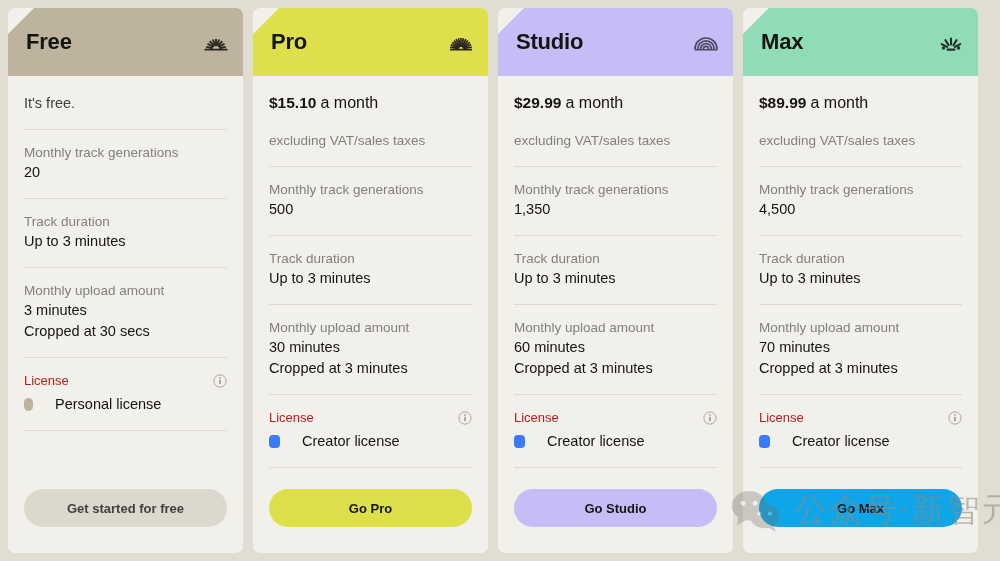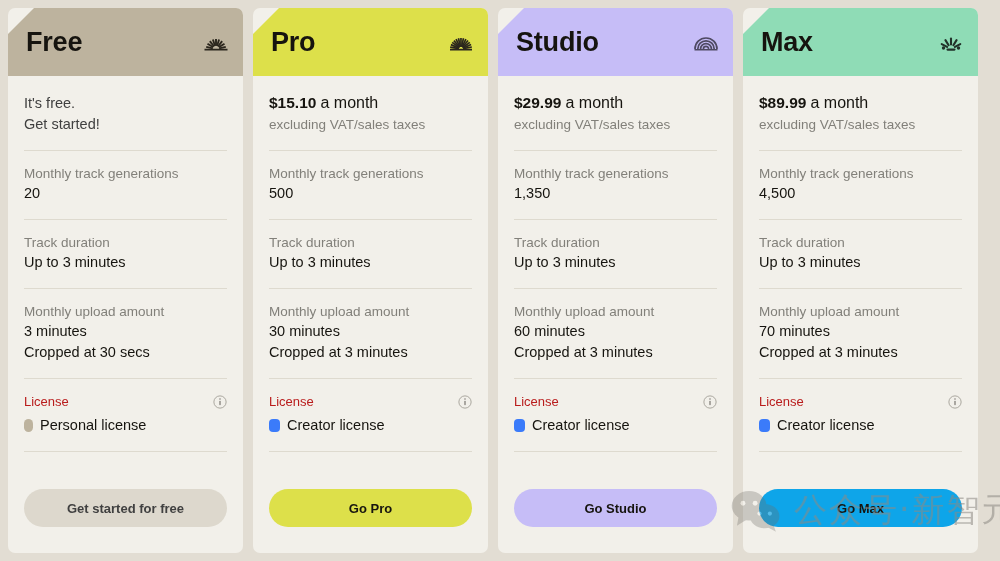--- a/index.html
+++ b/index.html
@@ -40,21 +40,21 @@
     position: relative;
     display: flex;
     align-items: center;
     padding: 0 14px 0 18px;
     box-sizing: border-box;
     
     clip-path: polygon(26px 0, 100% 0, 100% 100%, 0 100%, 0 26px);
   }
 
   .plan-title {
-    font-size: 27px;
+    font-size: 22px;
     font-weight: bold;
     color: #16140f;
     letter-spacing: -0.2px;
     flex: 1;
     line-height: 1;
   }
 
   .plan-icon {
     width: 26px;
     height: 18px;
@@ -84,21 +84,21 @@
     font-size: 15.5px;
   }
   .price-period {
     font-weight: normal;
     font-size: 16px;
   }
   .price-note {
     color: #82807a;
     font-size: 13.5px;
     line-height: 20px;
-    margin-top: 2px;
+    margin-top: 18px;
   }
   .free-line {
     color: #404040;
     font-size: 14.5px;
     line-height: 21px;
   }
 
   .divider {
     height: 1px;
     background: #dedacf;
@@ -132,21 +132,21 @@
   }
   .info-icon {
     width: 14px;
     height: 14px;
     flex: none;
     opacity: 0.85;
   }
   .license-value-row {
     display: flex;
     align-items: center;
-    gap: 7px;
+    gap: 22px;
     margin-top: 4px;
   }
   .license-dot {
     width: 11px;
     height: 13px;
     border-radius: 4px;
     flex: none;
   }
   .license-dot.personal {
     width: 9px;
@@ -223,21 +223,20 @@
             <line x1="14.970116721042107" y1="13.47836558845849" x2="19.156614753256584" y2="8.11989246393278" stroke="#2b261d" stroke-width="1.9"></line>
             <line x1="15.713753907700564" y1="14.304258354453744" x2="21.48048096156426" y2="10.700807357667951" stroke="#2b261d" stroke-width="1.9"></line>
             <line x1="16.130072322348177" y1="15.33468258938317" x2="22.781476007338057" y2="13.920883091822406" stroke="#2b261d" stroke-width="1.9"></line>
     <line x1="1.5" y1="16.6" x2="24.5" y2="16.6" stroke="#2b261d" stroke-width="1.9"></line>
           </svg>
         </span>
       </div>
       <div class="plan-body">
         <div class="price-row">
           <div class="free-line">It's free.</div>
-          <div class="free-line">Get started!</div>
         </div>
         <div class="divider"></div>
         <div class="feature-row">
           <div class="feature-label">Monthly track generations</div>
           <div class="feature-value">20</div>
         </div>
         <div class="divider"></div>
         <div class="feature-row">
           <div class="feature-label">Track duration</div>
           <div class="feature-value">Up to 3 minutes</div>

